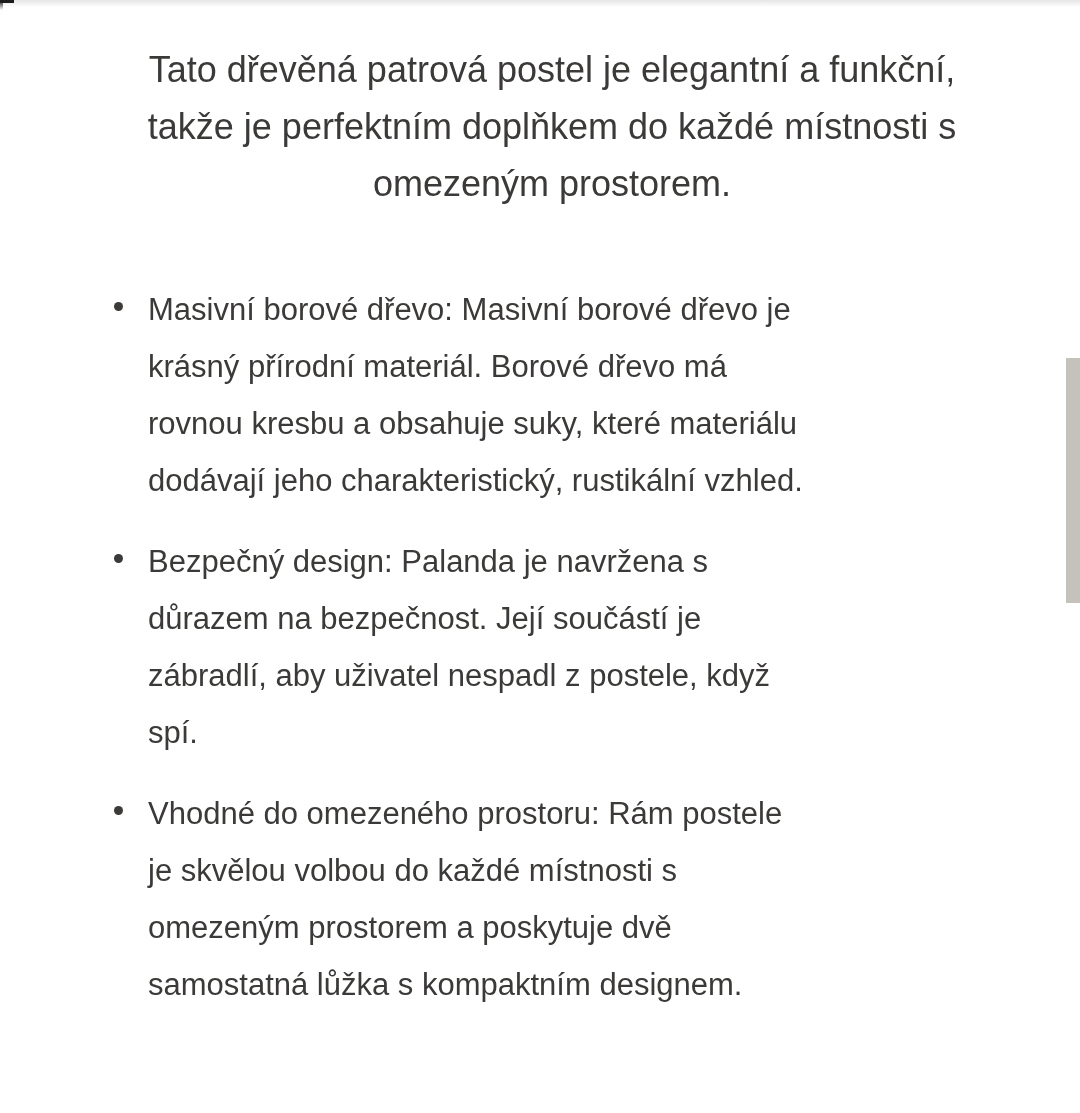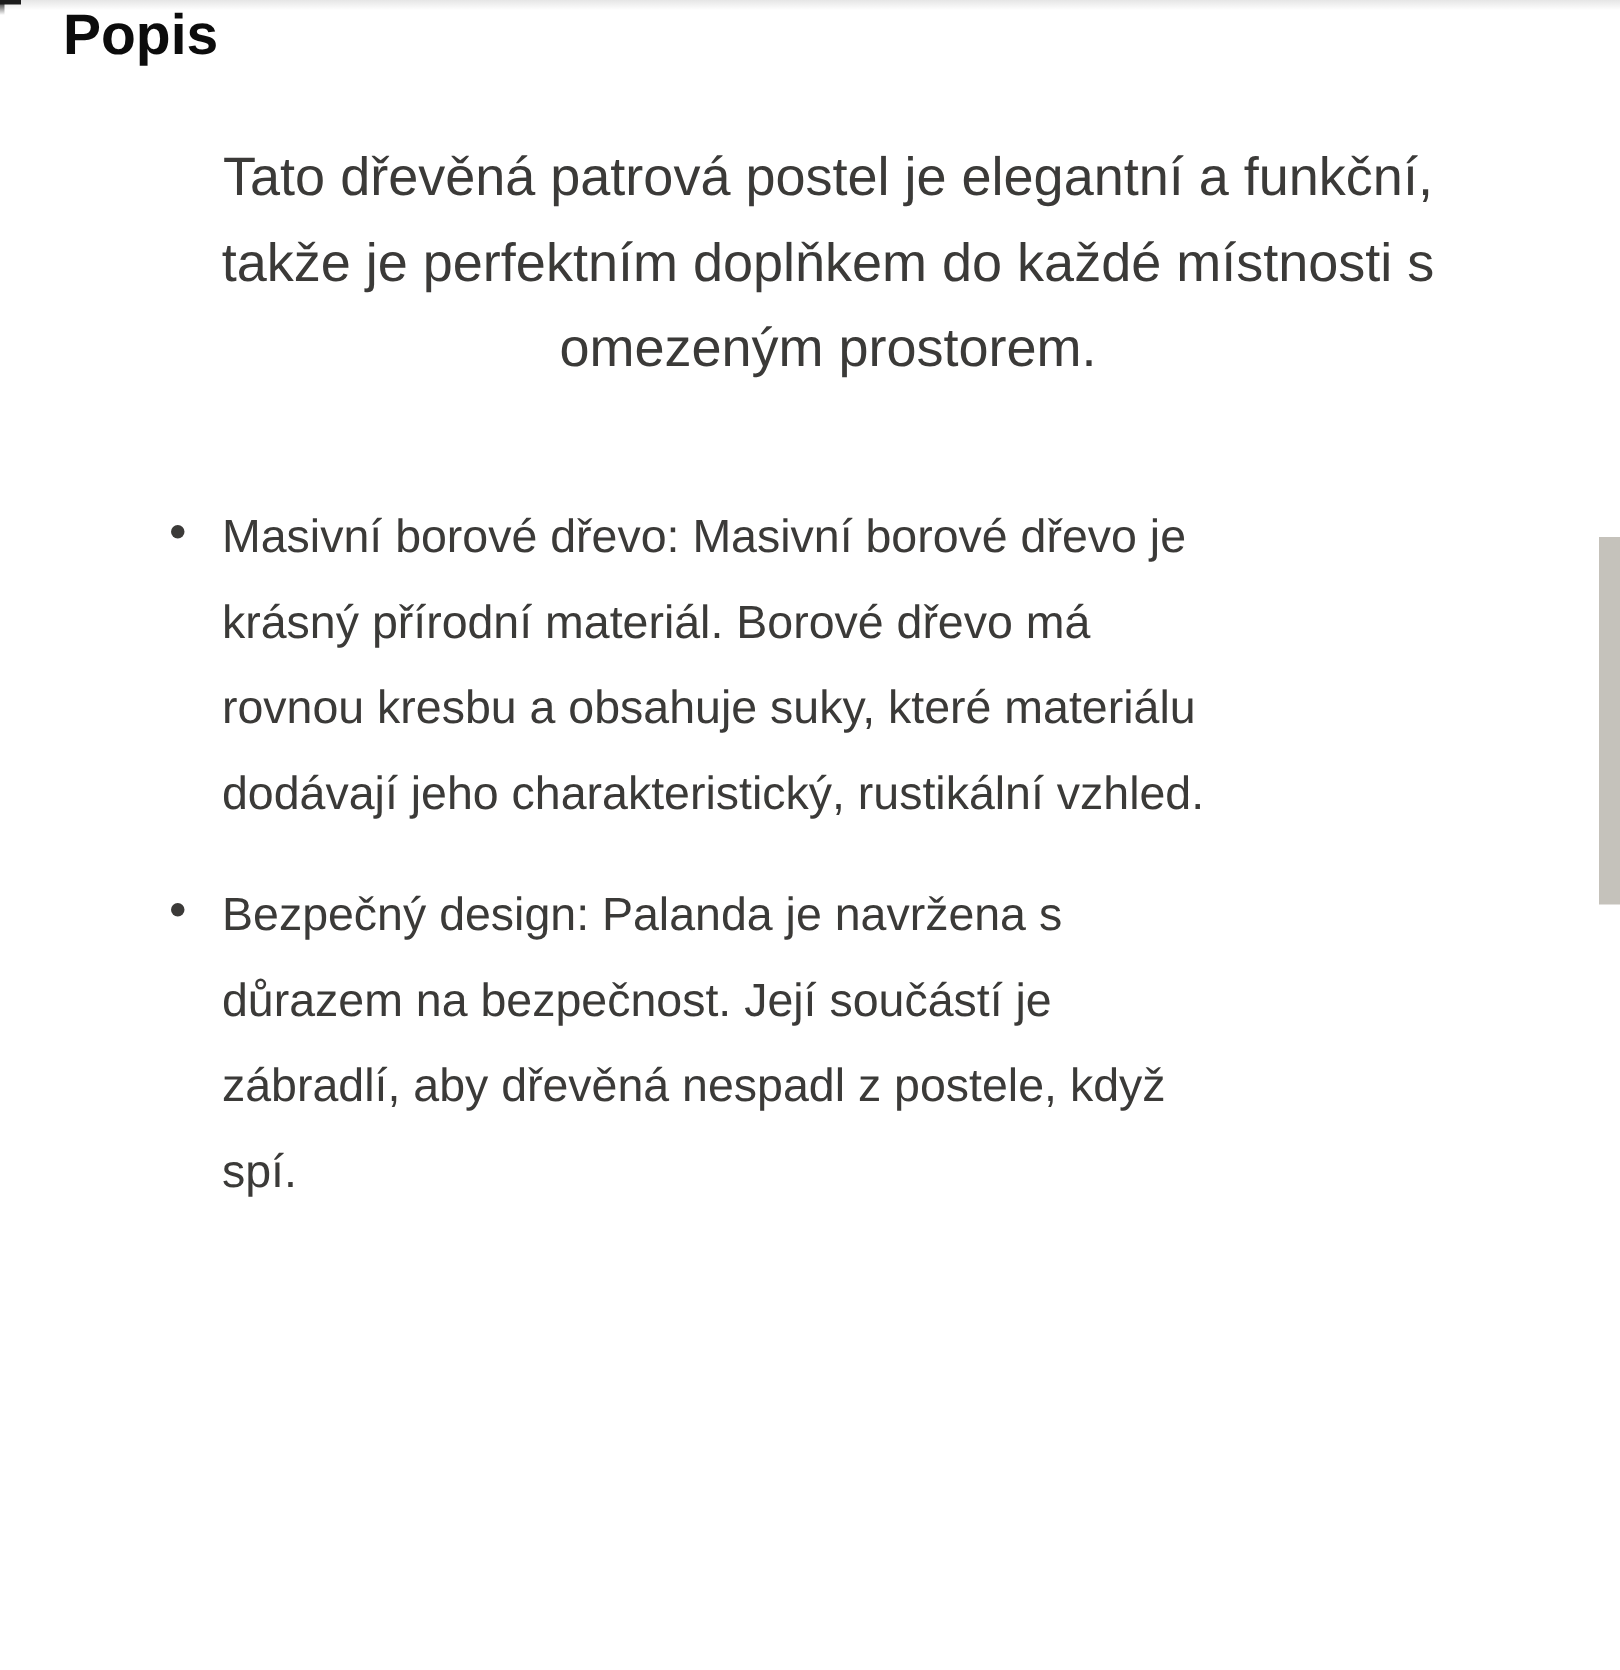--- a/index.html
+++ b/index.html
@@ -92,31 +92,34 @@
   }
 </style>
 </head>
 <body>
 
 <div class="top-shadow"></div>
 <div class="corner-mark-h"></div>
 <div class="corner-mark-v"></div>
 
 <div class="content">
-  <h2 class="section-title">Popis</h2>
 
   <p class="description-paragraph">Tato dřevěná patrová postel je elegantní a funkční,
 takže je perfektním doplňkem do každé místnosti s
 omezeným prostorem.</p>
 
   <ul class="feature-list">
     <li>Masivní borové dřevo: Masivní borové dřevo je
 krásný přírodní materiál. Borové dřevo má
 rovnou kresbu a obsahuje suky, které materiálu
 dodávají jeho charakteristický, rustikální vzhled.</li>
     <li>Bezpečný design: Palanda je navržena s
 důrazem na bezpečnost. Její součástí je
-zábradlí, aby dřevěná nespadl z postele, když
+zábradlí, aby uživatel nespadl z postele, když
 spí.</li>
+    <li>Vhodné do omezeného prostoru: Rám postele
+je skvělou volbou do každé místnosti s
+omezeným prostorem a poskytuje dvě
+samostatná lůžka s kompaktním designem.</li>
   </ul>
 </div>
 
 <div class="scrollbar-thumb"></div>
 
 </body></html>

